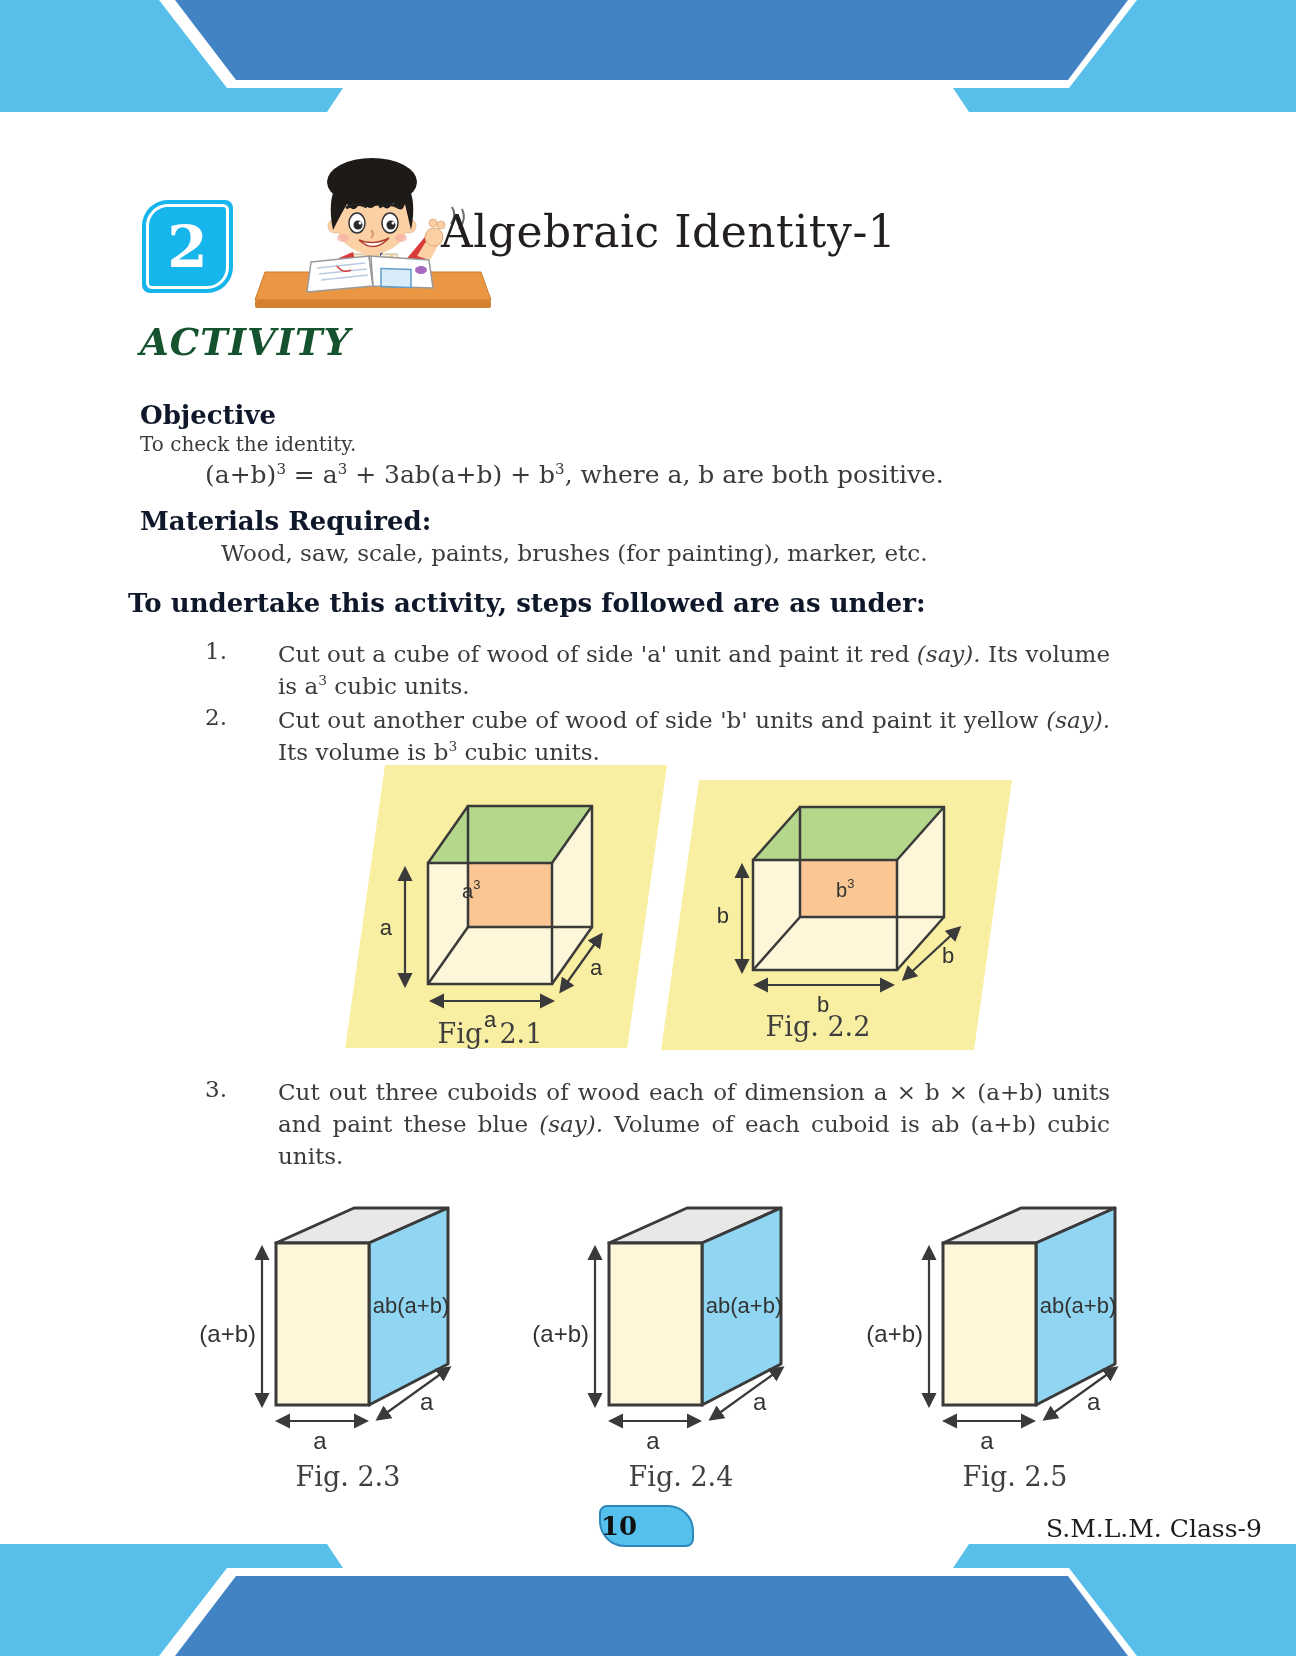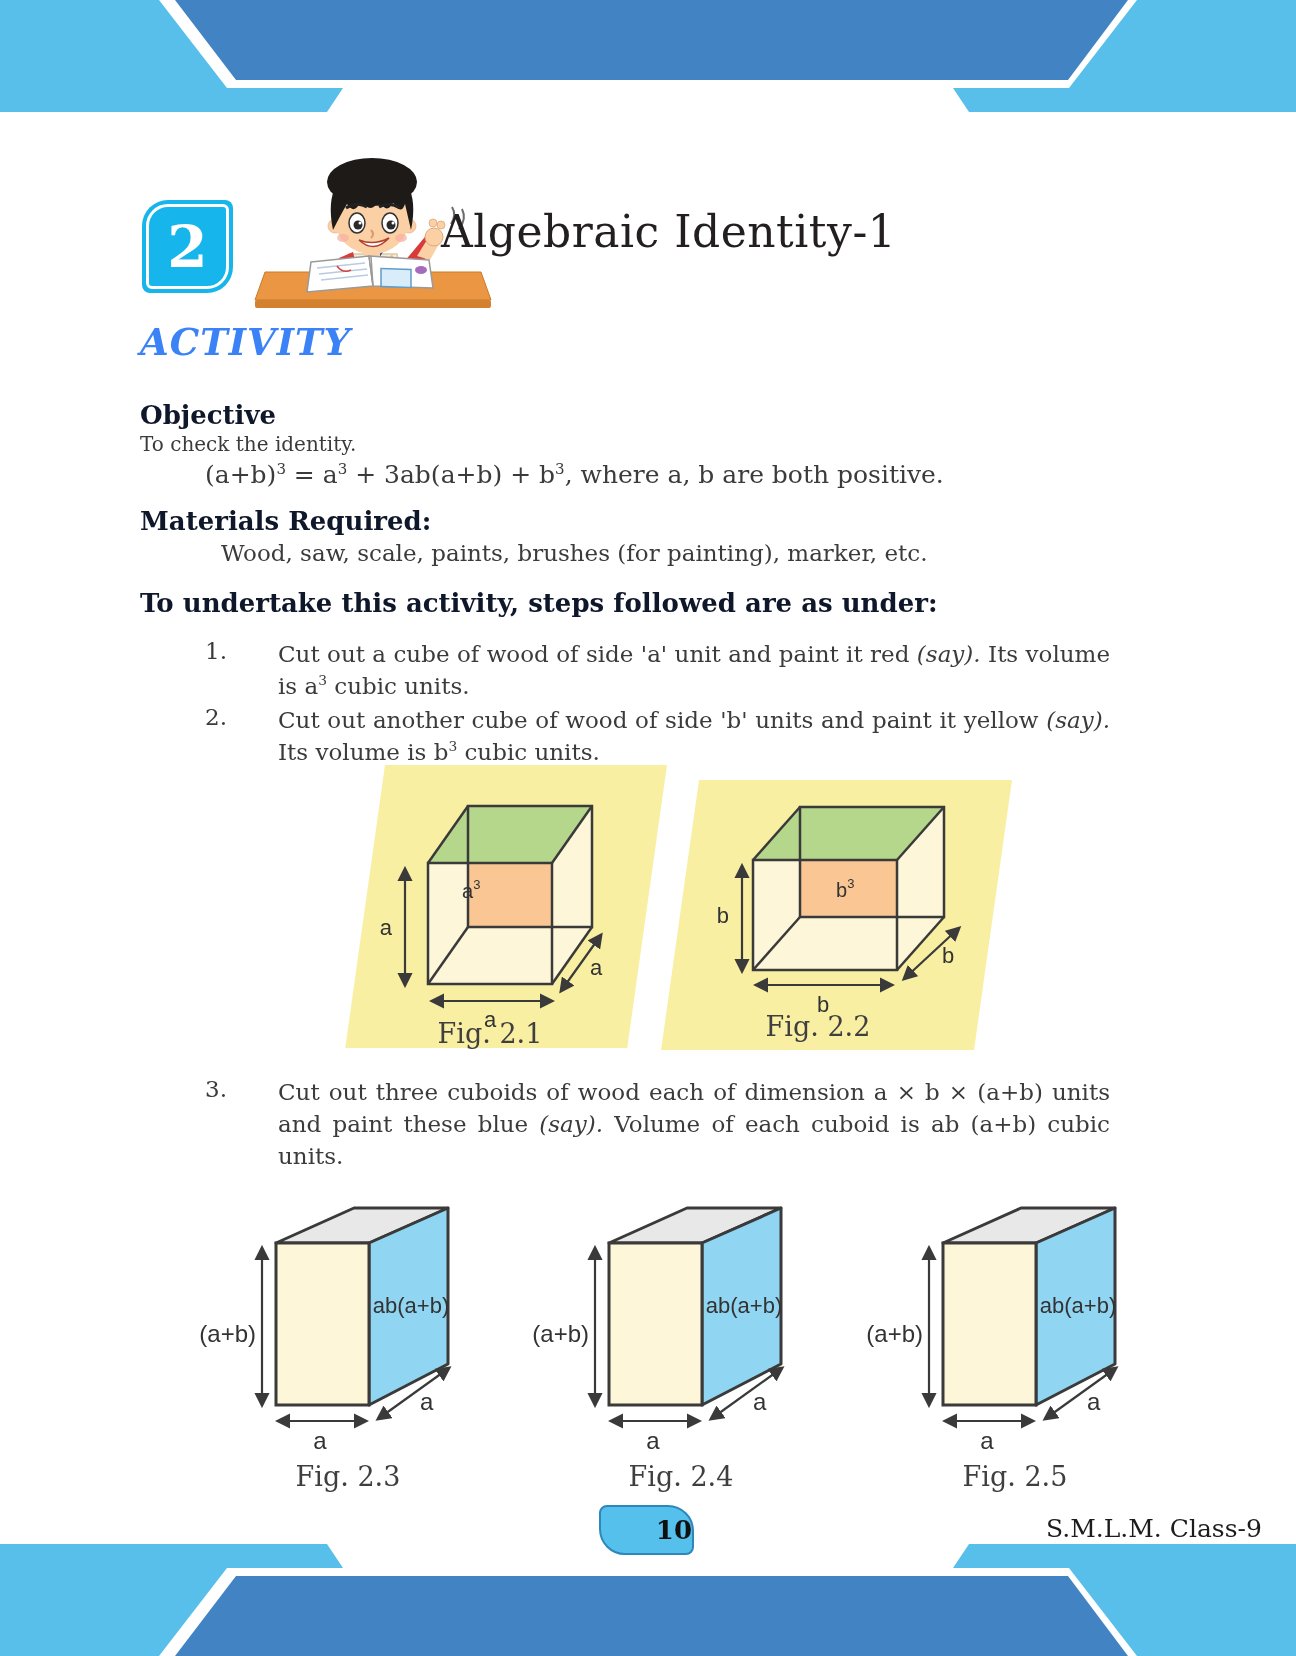--- a/index.html
+++ b/index.html
@@ -11,44 +11,44 @@
   #badge{left:142px;top:200px;width:91px;height:93px;background:#16b5eb;
          border-radius:26px 8px 26px 8px;}
   #badge-inner{position:absolute;left:4px;top:4px;right:4px;bottom:4px;
          border:3px solid #ffffff;border-radius:22px 6px 22px 6px;
          display:flex;align-items:center;justify-content:center;}
   #badge-inner span{color:#ffffff;font-size:58px;font-weight:bold;line-height:1;}
   #page-title{left:441px;top:206px;font-size:44px;font-weight:normal;color:#231f20;
          letter-spacing:0.5px;}
   
   #activity-heading{left:140px;top:320px;font-size:37px;font-weight:bold;font-style:italic;
-         color:#3b82f6;letter-spacing:1px;}
+         color:#14532d;letter-spacing:1px;}
   .red-head{color:#0f172a;font-weight:bold;font-size:26px;}
   #objective-head{left:140px;top:400px;}
   #objective-intro{left:140px;top:432px;font-size:20px;}
   #identity-formula{left:205px;top:460px;font-size:25px;text-align:center;}
   #materials-head{left:140px;top:506px;}
   #materials-text{left:221px;top:540px;font-size:23px;}
-  #steps-head{left:140px;top:588px;}
+  #steps-head{left:128px;top:588px;}
   .step{display:flex;}
   #step-1{left:205px;top:638px;width:905px;}
   #step-2{left:205px;top:704px;width:905px;}
   #step-3{left:205px;top:1076px;width:905px;}
   .step-num{width:40px;flex:0 0 40px;font-size:23px;}
   .step-text{margin-left:33px;width:832px;font-size:23px;line-height:32px;text-align:justify;}
   .it{font-style:italic;}
   sup{font-size:60%;line-height:0;}
   
   .fig-bg{background:#f8efa3;transform:skewX(-8deg);transform-origin:top left;}
   #fig1-bg{left:385px;top:765px;width:282px;height:283px;}
   #fig2-bg{left:699px;top:780px;width:313px;height:270px;}
   
-  #page-tab{left:599px;top:1505px;width:95px;height:50px;background:#56c0ed;
+  #page-tab{left:599px;top:1505px;width:95px;height:42px;background:#56c0ed;
          border:2px solid #2d87ba;border-radius:8px 26px 8px 26px;box-sizing:border-box;
-         display:flex;align-items:center;justify-content:flex-end;}
+         display:flex;align-items:center;justify-content:flex-start;}
   #page-tab span{font-size:26px;font-weight:bold;color:#101010;}
   #book-label{left:1046px;top:1514px;font-size:25px;color:#1c1c1c;}
   .sans{font-family:"Liberation Sans", sans-serif;}
 </style>
 </head>
 <body>
 
 <div id="page">
 
   <svg width="0" height="0" style="position:absolute" aria-hidden="true">

